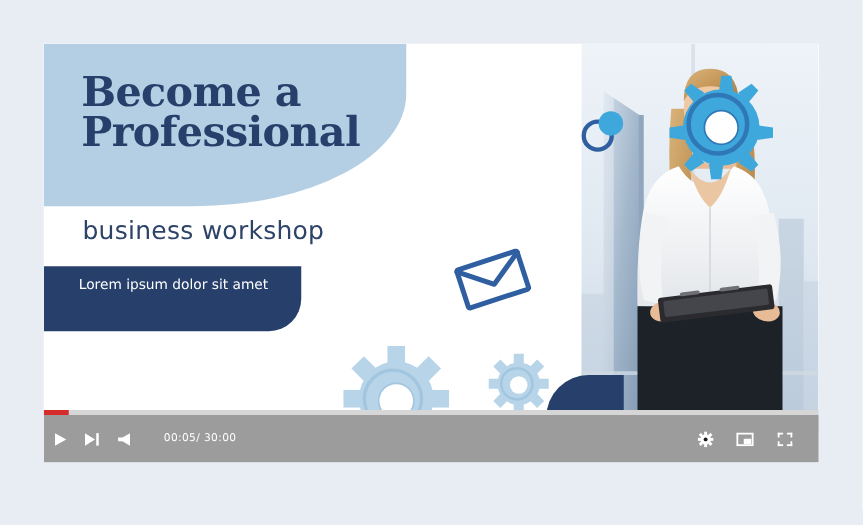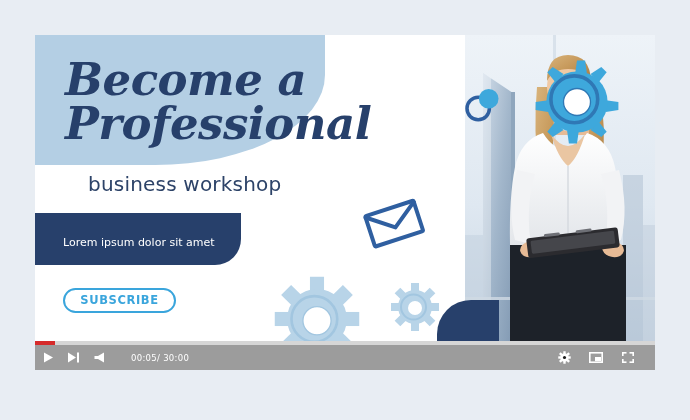--- a/index.html
+++ b/index.html
@@ -53,52 +53,50 @@
     border-bottom-right-radius: 170px 90px;
   }
 
   
   .headline {
     position: absolute;
     left: 30px;
     top: 23px;
     font-family: "DejaVu Serif", serif;
     font-weight: 700;
-    font-size: 45px;
+    font-size: 33px;
     line-height: 0.98em;
     color: #27406b;
     letter-spacing: -0.5px;
     white-space: nowrap;
-    font-style: italic;
   }
   .headline .l2 { display: block; text-align: center; }
 
   .subhead {
     position: absolute;
     left: 31px;
     top: 137px;
     font-family: "DejaVu Sans", sans-serif;
     font-size: 20px;
     font-weight: 400;
     color: #2d4368;
     letter-spacing: 0.2px;
-    margin-left: 22px;
   }
 
   
   .caption-box {
     position: absolute;
     left: 0px;
     top: 178px;
     width: 206px;
     height: 52px;
     background: #27406b;
     border-bottom-right-radius: 26px;
     box-sizing: border-box;
-    padding: 22px 18px 0 28px;
+    padding: 7px 18px 0 28px;
   }
   .caption-box p {
     margin: 0;
     font-family: "DejaVu Sans", sans-serif;
     color: #ffffff;
     font-size: 11px;
     line-height: 1.45em;
   }
 
   
@@ -153,21 +151,21 @@
     background: #27406b;
     border-top-left-radius: 34px;
   }
 
   
   #controls {
     position: absolute;
     left: 0;
     bottom: 0;
     width: 620px;
-    height: 25px;
+    height: 38px;
     background: #9c9c9c;
     display: flex;
     align-items: center;
   }
   #progress {
     position: absolute;
     left: 0;
     top: -4px;
     width: 620px;
     height: 4px;
@@ -301,21 +299,20 @@
         <span>Become a</span>
         <span class="l2">Professional</span>
       </div>
 
       <div class="subhead">business workshop</div>
 
       <div class="caption-box">
         <p>Lorem ipsum dolor sit amet</p>
       </div>
 
-      <button class="subscribe">SUBSCRIBE</button>
 
       <svg class="deco gear-big" viewBox="0 0 100 100">
         <g fill="#3ea8dc">
           <path d="M50 4 l9 0 l2 14 l-13 0 z"></path>
           <path d="M50 96 l9 0 l2 -14 l-13 0 z" transform="translate(-9,0)"></path>
           <path d="M4 50 l0 9 l14 2 l0 -13 z"></path>
           <path d="M96 50 l0 9 l-14 2 l0 -13 z"></path>
           <path d="M17 17 l6 -6 l12 8 l-9 9 z"></path>
           <path d="M83 17 l-6 -6 l-12 8 l9 9 z"></path>
           <path d="M17 83 l6 6 l12 -8 l-9 -9 z"></path>

